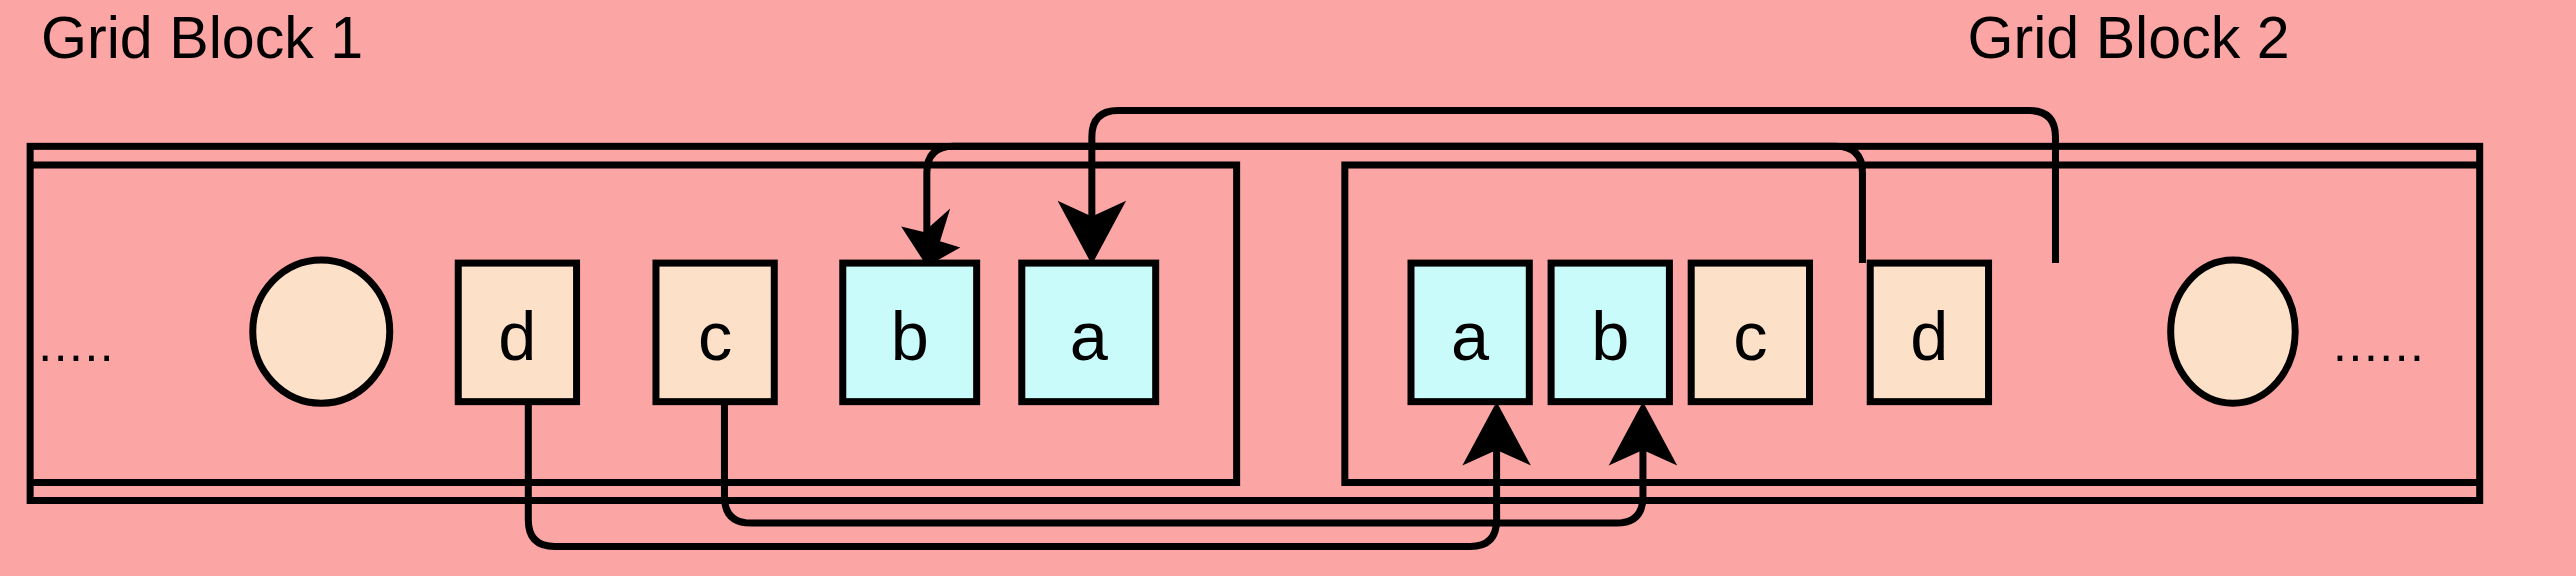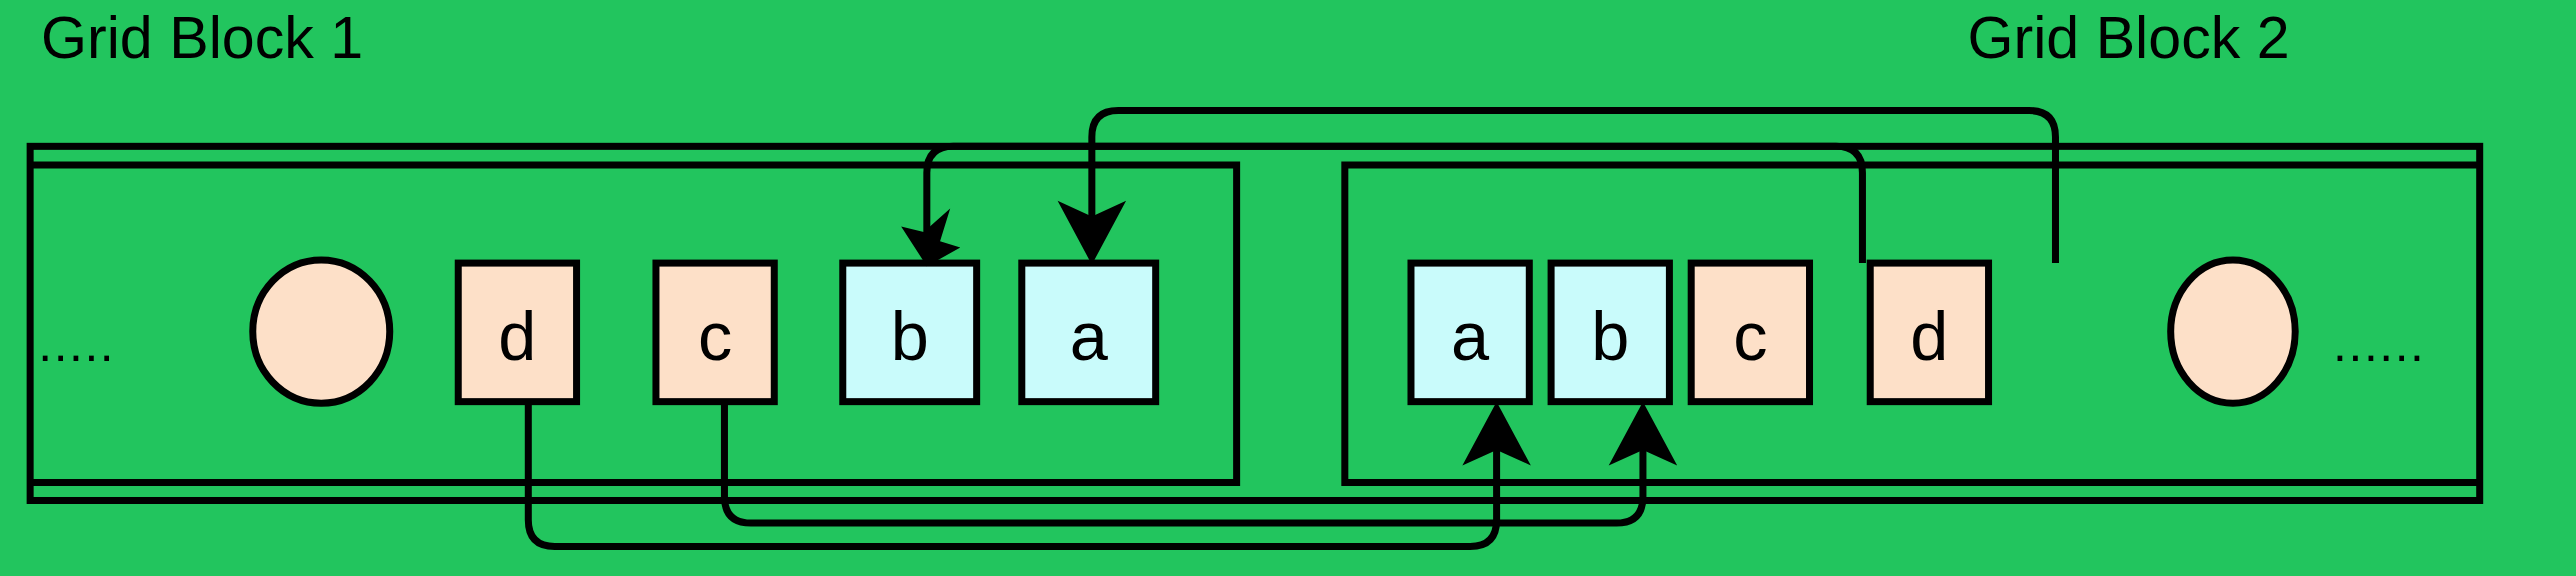--- a/index.html
+++ b/index.html
@@ -1,18 +1,18 @@
 <!DOCTYPE html>
 <html style="font-size:12.5px"><head>
 <meta charset="utf-8">
 <style>
   html,body{margin:0;padding:0;background:#ffffff;}
   body{width:2576px;height:576px;overflow:hidden;
        font-family:"Liberation Sans","DejaVu Sans",sans-serif;}
-  #stage{position:relative;width:2576px;height:576px;background:#22c55e;}
+  #stage{position:relative;width:2576px;height:576px;background:#fca5a5;}
   svg{display:block;}
   .blk-title{font-size:76px;fill:#000;font-family:"Liberation Sans","DejaVu Sans",sans-serif;}
   .cell-label{font-size:88px;fill:#000;text-anchor:middle;dominant-baseline:central;
               font-family:"Liberation Sans","DejaVu Sans",sans-serif;}
   .ellip{font-size:64px;fill:#000;letter-spacing:2px;text-anchor:middle;
          dominant-baseline:central;font-family:"Liberation Sans","DejaVu Sans",sans-serif;}
   .outer-frame{fill:none;stroke:#000;stroke-width:9;}
   .inner-frame{fill:none;stroke:#000;stroke-width:9;}
   .cellbox{stroke:#000;stroke-width:9;}
   .node-circle{stroke:#000;stroke-width:9;}

